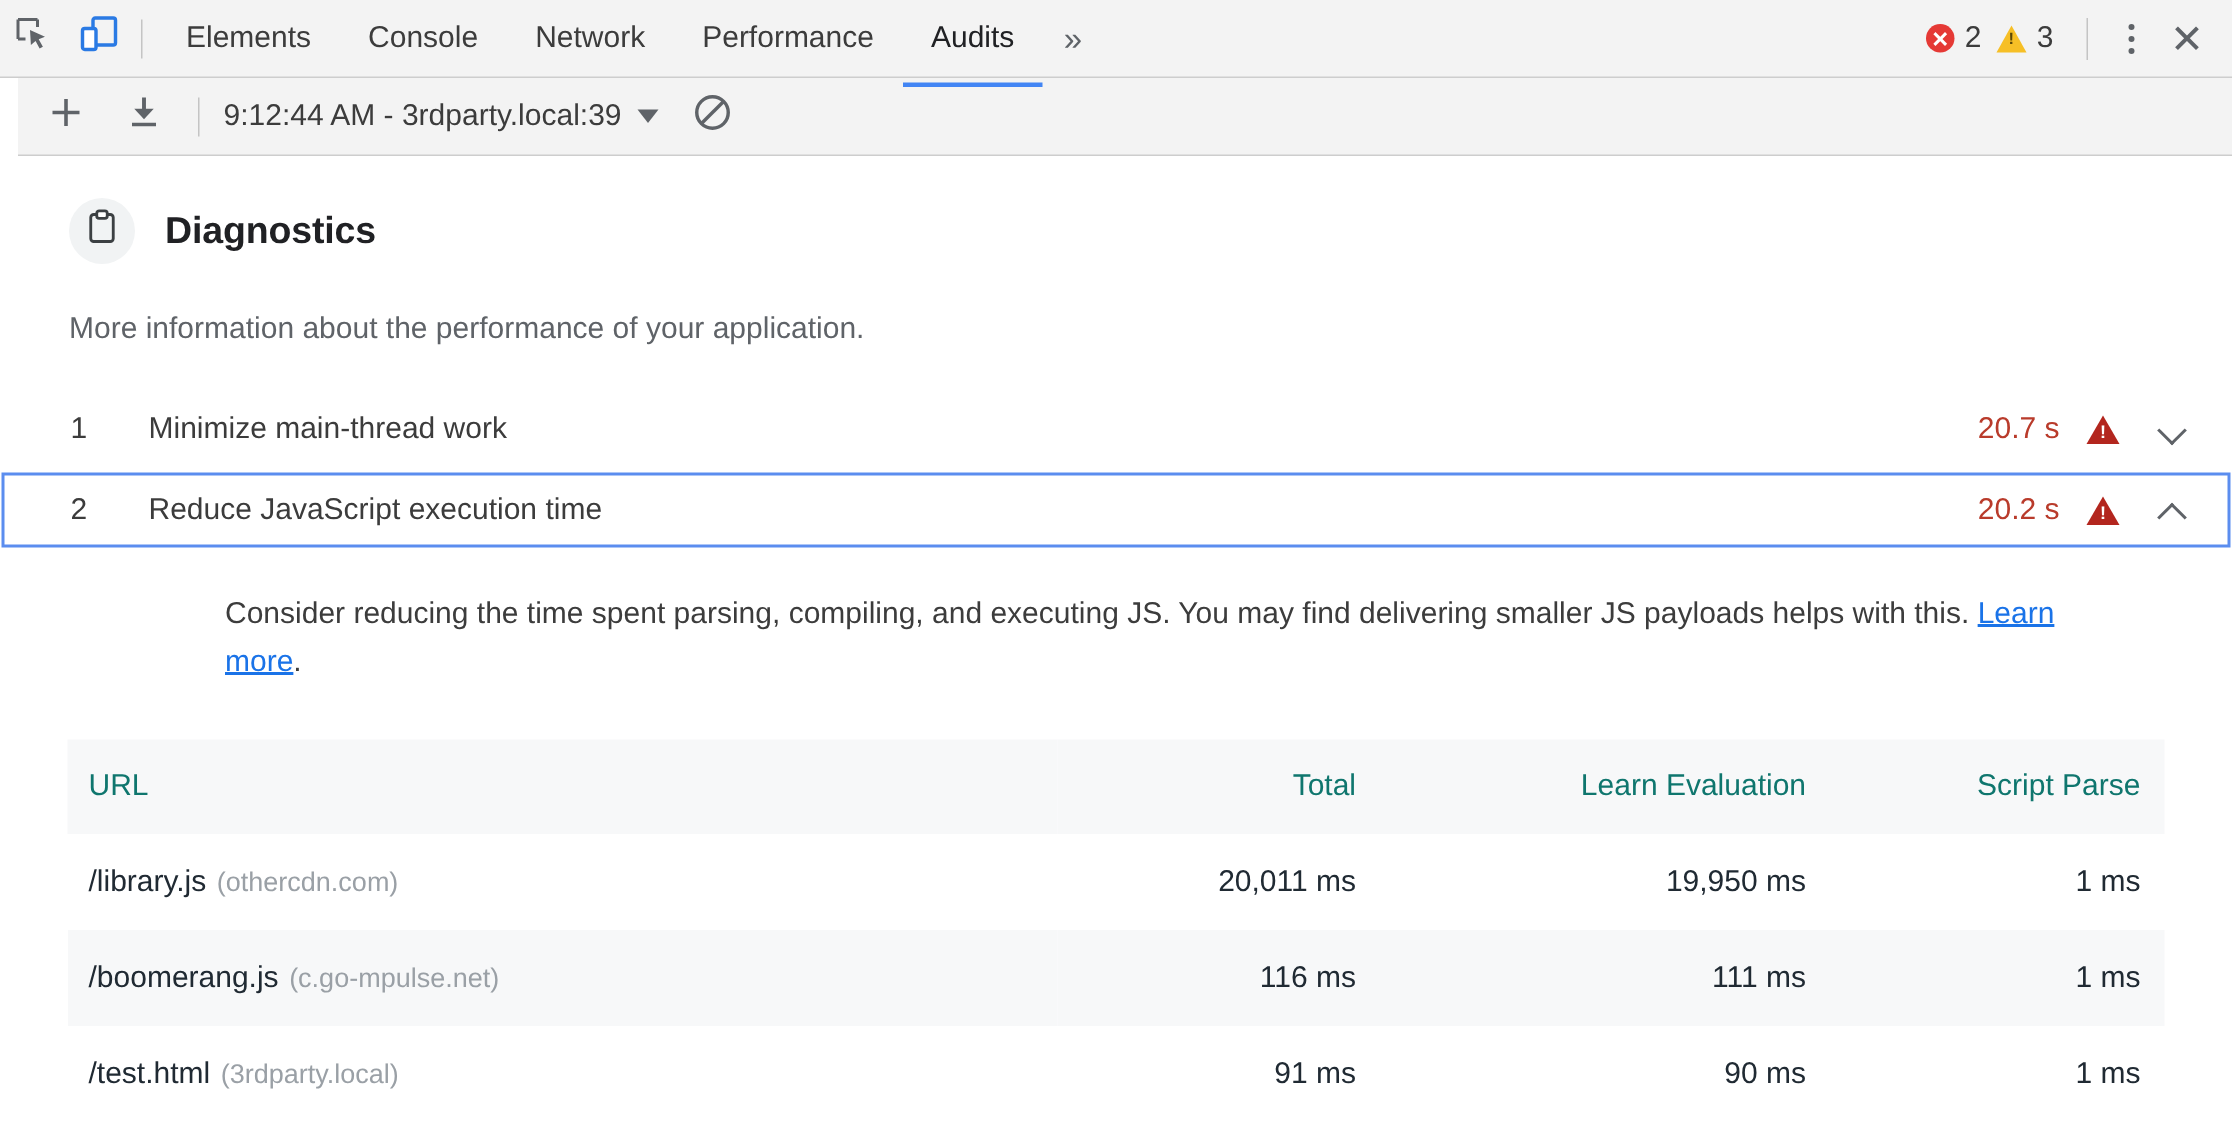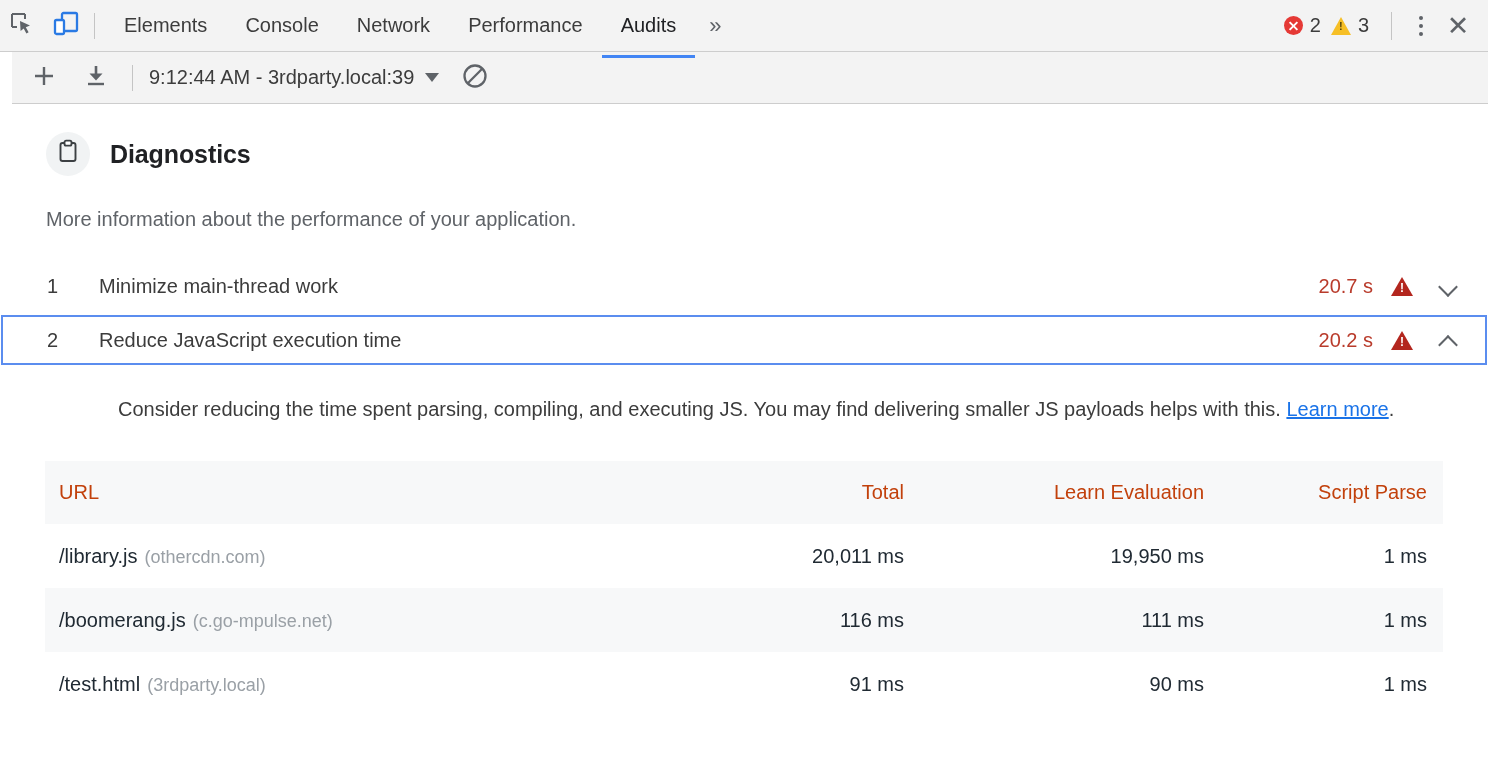--- a/index.html
+++ b/index.html
@@ -281,20 +281,21 @@
     border-bottom: 2.4px solid #5f6368;
     transform: rotate(45deg);
   }
   .chev.up::before {
     top: 8px;
     transform: rotate(225deg);
   }
 
   .audit-detail {
     padding: 28px 70px 0 118px;
+    margin-left: 32px;
   }
   .detail-text {
     font-size: 20px;
     line-height: 32px;
     color: #3c3c3c;
   }
   .detail-text a {
     color: #1a73e8;
     text-decoration: underline;
   }
@@ -302,21 +303,21 @@
   
   .res-table {
     margin: 36px 45px 0 45px;
     width: 1398px;
     border-collapse: collapse;
     table-layout: fixed;
     font-size: 20px;
   }
   .res-table thead th {
     background: #f7f8f9;
-    color: #c2410c;
+    color: #0f766e;
     font-weight: normal;
     text-align: right;
     padding: 20px 16px;
     height: 60px;
     box-sizing: border-box;
   }
   .res-table thead th.col-url {
     text-align: left;
     padding-left: 14px;
   }

